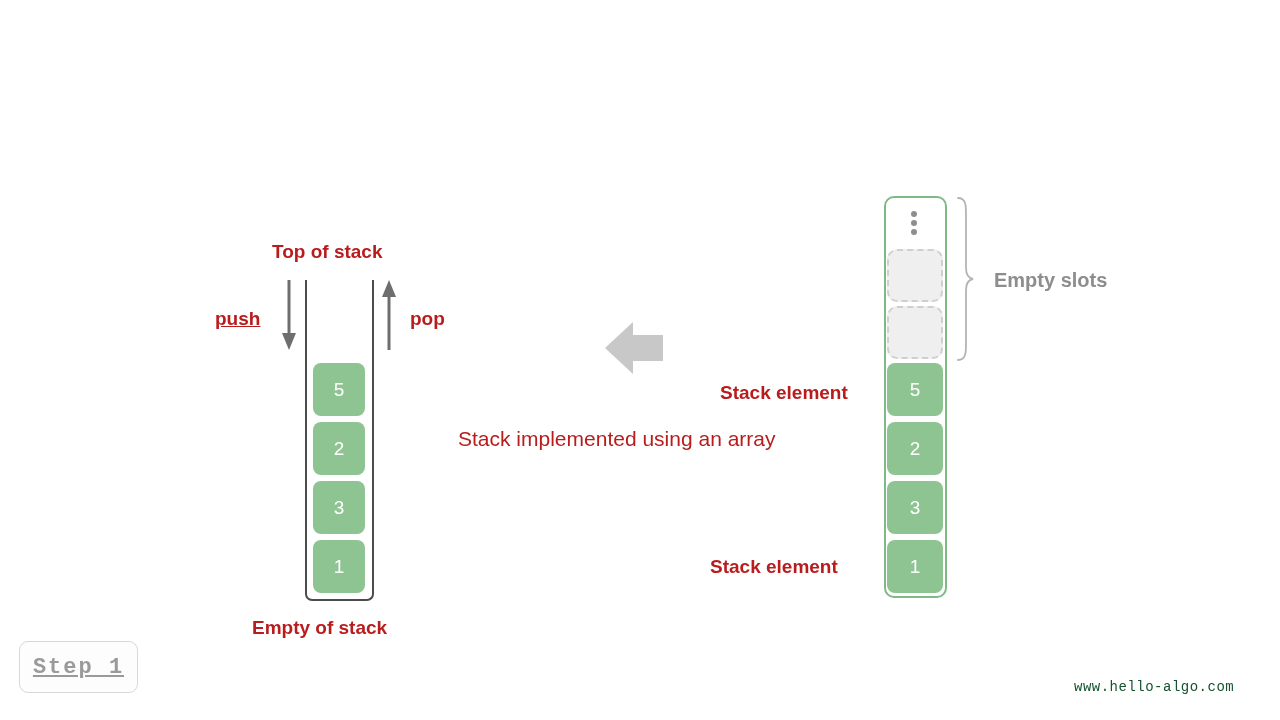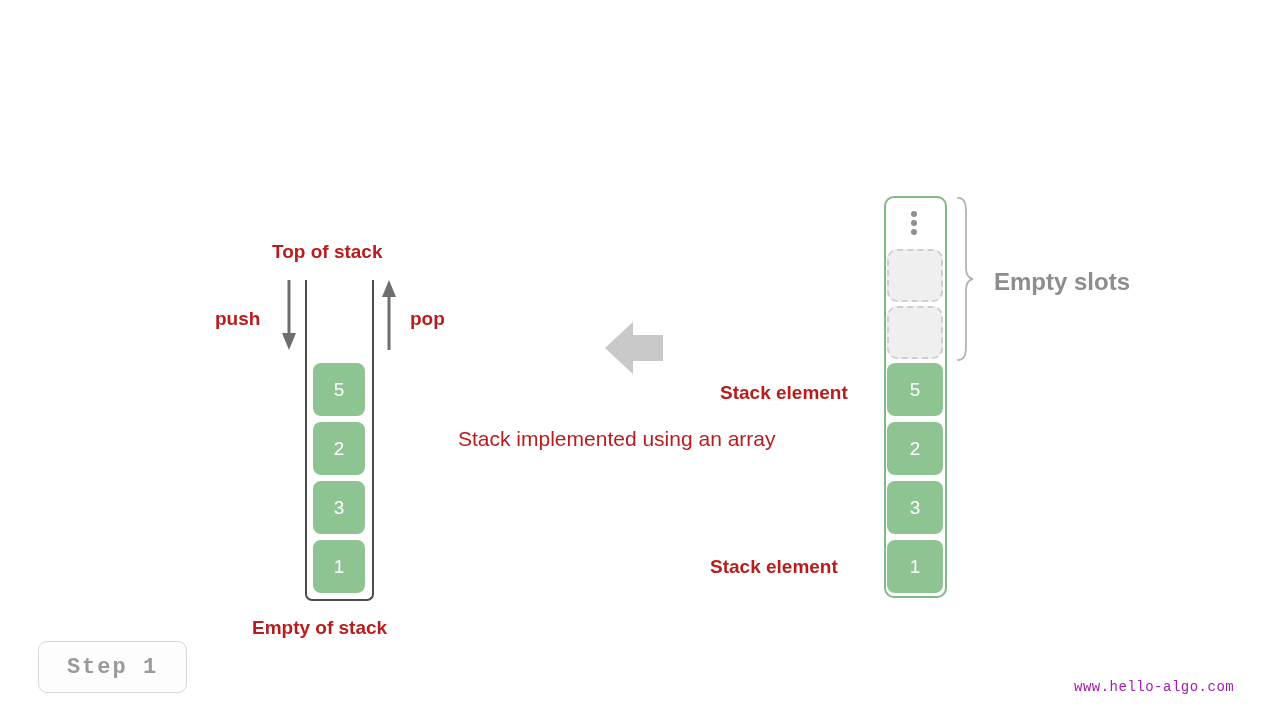--- a/index.html
+++ b/index.html
@@ -114,35 +114,35 @@
     font-weight: bold;
     font-size: 22px;
     letter-spacing: 2px;
     color: #9a9a9a;
   }
 
   
   .watermark {
     font-family: "Liberation Mono", monospace;
     font-size: 14px;
-    color: #a21caf;
+    color: #14532d;
     white-space: nowrap;
     letter-spacing: .5px;
   }
 
   svg { display: block; overflow: visible; }
 </style>
 </head>
 <body>
 
 <div id="canvas">
 
   <div class="abs label-bold" style="left:272px; top:242px;">Top of stack</div>
 
-  <div class="abs label-bold" style="left:215px; top:309px;">push</div>
+  <div class="abs label-bold" style="left:215px; top:309px;text-decoration:underline;">push</div>
 
   <div class="abs" style="left:278px; top:276px;">
     <svg width="24" height="78" viewBox="0 0 24 78">
       <line x1="11" y1="4" x2="11" y2="62" stroke="#6e6e6e" stroke-width="3"></line>
       <polygon points="11,74 4,57 18,57" fill="#6e6e6e"></polygon>
     </svg>
   </div>
 
   <div class="abs label-bold" style="left:410px; top:309px;">pop</div>
 
@@ -180,28 +180,28 @@
 
   <div class="abs cell-empty" style="left:887px; top:249px; width:56px; height:53px;"></div>
   <div class="abs cell-empty" style="left:887px; top:306px; width:56px; height:53px;"></div>
 
   <div class="abs" style="left:955px; top:196px;">
     <svg width="20" height="166" viewBox="0 0 20 166">
       <path d="M3,2 C11,2 11,10 11,18 L11,72 C11,79 13,82 18,83 C13,84 11,87 11,94 L11,148 C11,156 11,164 3,164" fill="none" stroke="#b4b4b4" stroke-width="1.8" stroke-linecap="round"></path>
     </svg>
   </div>
 
-  <div class="abs label-gray-bold" style="left:994px; top:270px; font-size:24px;">Empty slots</div>
+  <div class="abs label-gray-bold" style="left:994px; top:270px; font-size:20px;">Empty slots</div>
 
   <div class="abs cell" style="left:887px; top:363px; width:56px; height:53px;">5</div>
   <div class="abs cell" style="left:887px; top:422px; width:56px; height:53px;">2</div>
   <div class="abs cell" style="left:887px; top:481px; width:56px; height:53px;">3</div>
   <div class="abs cell" style="left:887px; top:540px; width:56px; height:53px;">1</div>
 
   <div class="abs label-bold" style="left:720px; top:383px;">Stack element</div>
 
   <div class="abs label-bold" style="left:710px; top:557px;">Stack element</div>
 
-  <div class="abs step-badge" style="left:38px; top:641px; width:149px; height:52px;">Step  1</div>
+  <div class="abs step-badge" style="left:19px; top:641px; width:119px; height:52px;text-decoration:underline;">Step  1</div>
 
   <div class="abs watermark" style="left:1074px; top:679px;">www.hello-algo.com</div>
 
 </div>
 
 </body></html>

